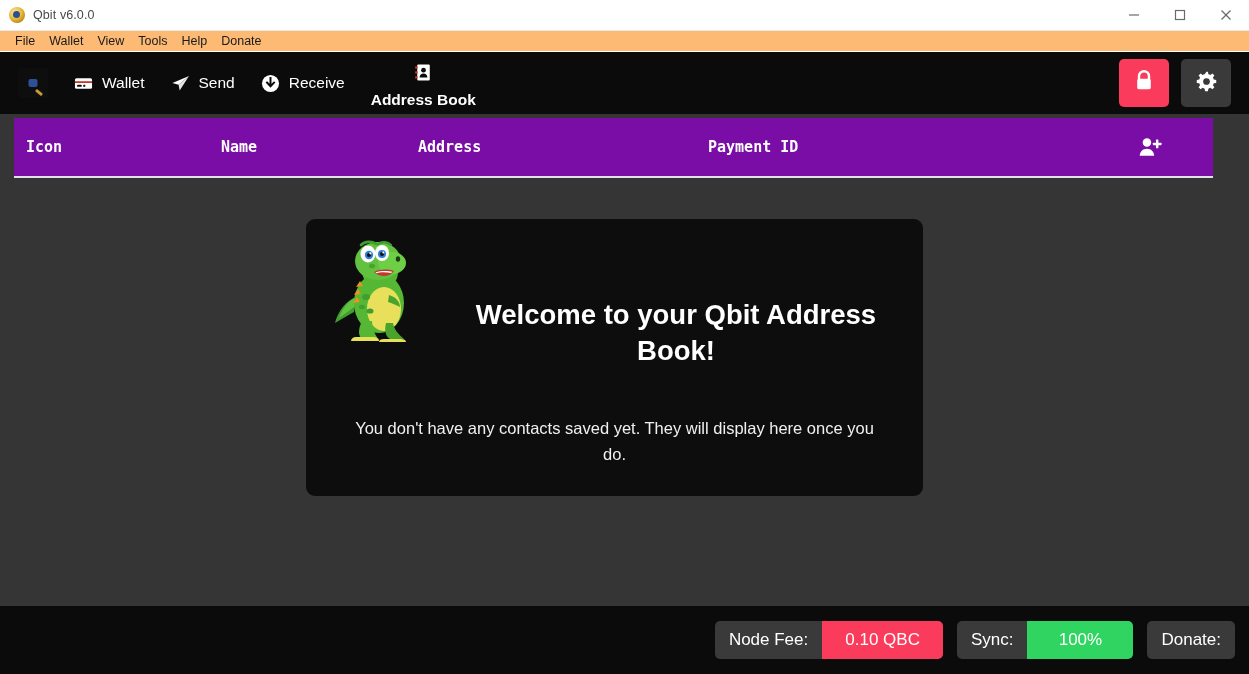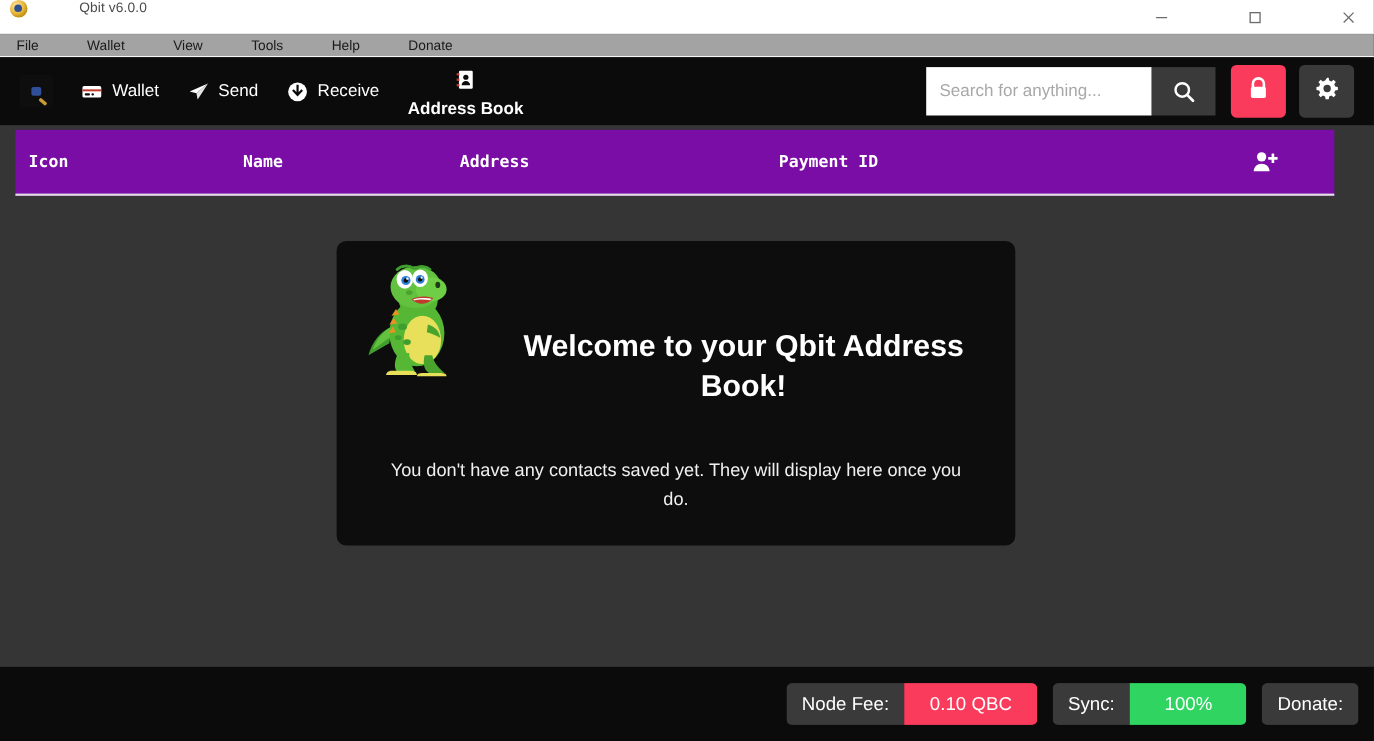--- a/index.html
+++ b/index.html
@@ -6,23 +6,22 @@
   html, body {
     width: 1249px; height: 674px;
     overflow: hidden;
     font-family: "Liberation Sans", sans-serif;
     background: #353535;
   }
 
   
   .titlebar {
     height: 31px; background: #ffffff;
-    display: flex; 
+    display: flex; align-items: center;
     border-bottom: 1px solid #e8e8e8;
-    gap: 39px;
   }
   .tb-icon {
     width: 16px; height: 16px; margin-left: 9px; margin-right: 8px;
     border-radius: 50%;
     background: radial-gradient(circle at 38% 34%, #ffe9a8 0%, #e8b93c 45%, #b8860b 78%, #8a6508 100%);
     position: relative; flex: none;
   }
   .tb-icon::after {
     content: ""; position: absolute; left: 4px; top: 4px;
     width: 7px; height: 7px; border-radius: 50%;
@@ -32,24 +31,23 @@
   .tb-spacer { flex: 1; }
   .win-btn {
     width: 46px; height: 31px;
     display: flex; align-items: center; justify-content: center;
     color: #6b6b6b;
   }
   .win-btn svg { display: block; }
 
   
   .menubar {
-    height: 21px; background: #a3a3a3;
+    height: 21px; background: #fdba74;
     display: flex; align-items: center; padding-left: 8px;
     border-bottom: 1px solid #ffffff;
-    gap: 30px;
   }
   .menu-item {
     font-size: 12.5px; color: #1a1a1a;
     padding: 0 7px; line-height: 21px; white-space: nowrap;
   }
 
   
   .toolbar {
     height: 62px; background: #0b0b0b;
     display: flex; align-items: center; padding: 0 18px;
@@ -271,29 +269,20 @@
         <rect x="1.2" y="14" width="2.6" height="2.3" fill="#c0392b"></rect>
         <circle cx="10" cy="7.6" r="2.5" fill="#0b0b0b"></circle>
         <path d="M5.9 15.3 c0-2.6 1.9-4.2 4.1-4.2 s4.1 1.6 4.1 4.2 z" fill="#0b0b0b"></path>
       </svg>
     </span>
     <span>Address Book</span>
   </div>
 
   <div class="tb-flex"></div>
 
-  <div class="search-wrap">
-    <input class="search-input" type="text" placeholder="Search for anything..." style="">
-    <div class="search-go">
-      <svg width="23" height="23" viewBox="0 0 24 24">
-        <circle cx="10.2" cy="10.2" r="6.4" fill="none" stroke="currentColor" stroke-width="2.3"></circle>
-        <line x1="15.1" y1="15.1" x2="20.4" y2="20.4" stroke="currentColor" stroke-width="2.6" stroke-linecap="round"></line>
-      </svg>
-    </div>
-  </div>
 
   <div class="lock-btn">
     <span>
       <svg width="22" height="24" viewBox="0 0 22 24">
         <path d="M6 10 V7.2 a5 5 0 0 1 10 0 V10" fill="none" stroke="currentColor" stroke-width="2.4"></path>
         <rect x="4.2" y="9.8" width="13.6" height="10.4" rx="1.6" fill="currentColor"></rect>
       </svg>
     </span>
   </div>
 

